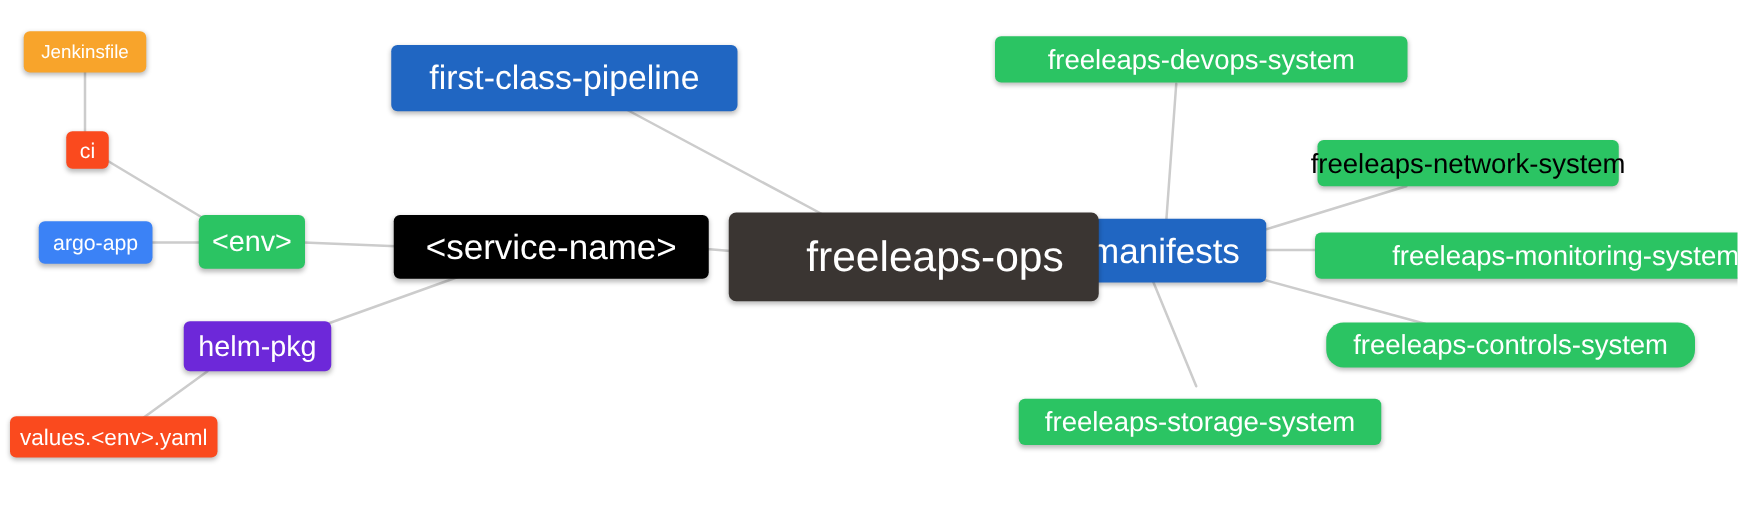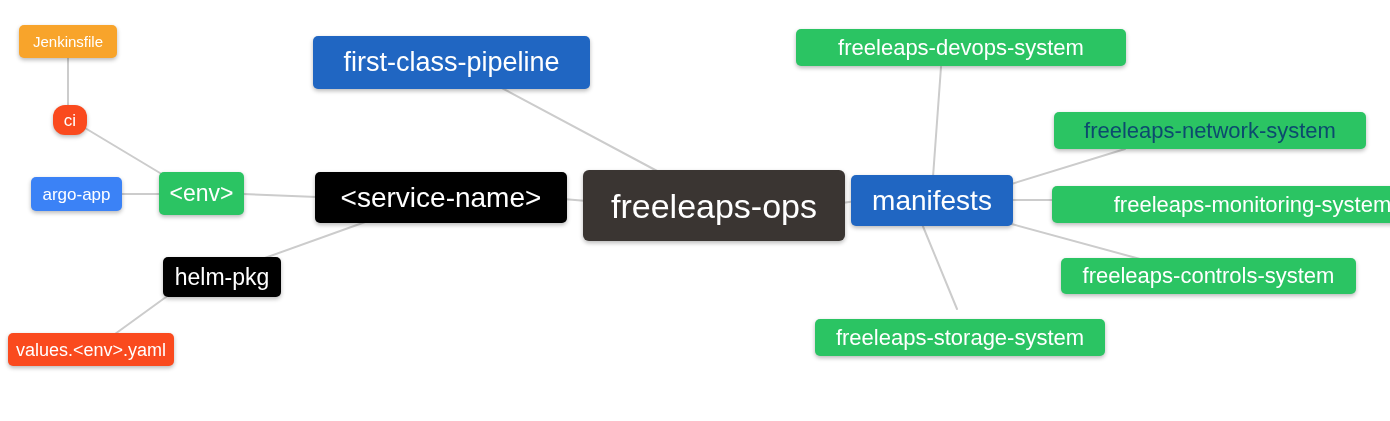--- a/index.html
+++ b/index.html
@@ -16,21 +16,21 @@
     position:absolute;
     display:flex;align-items:center;justify-content:center;
     color:#ffffff;
     white-space:nowrap;
     border-radius:5px;
     box-shadow:0 2px 4px rgba(0,0,0,0.28);
     cursor:pointer;
     user-select:none;
     line-height:1;
   }
-  .node.root{border-radius:6px;}
+  .node.root{border-radius:6px;padding-left:34px;}
 </style>
 </head>
 <body>
 
 <div class="stage" style="background: rgb(255, 255, 255);">
 
   <svg class="edges" viewBox="0 0 1390 421" xmlns="http://www.w3.org/2000/svg">
     <line class="edge" x1="68" y1="58" x2="68" y2="106" stroke="#cccccc"></line>
     <line class="edge" x1="85" y1="128" x2="165" y2="176" stroke="#cccccc"></line>
     <line class="edge" x1="120" y1="194" x2="160" y2="194" stroke="#cccccc"></line>
@@ -42,41 +42,41 @@
     <line class="edge" x1="842" y1="203" x2="856" y2="201" stroke="#cccccc"></line>
     <line class="edge" x1="941" y1="67" x2="933" y2="177" stroke="#cccccc"></line>
     <line class="edge" x1="1008" y1="185" x2="1125" y2="149" stroke="#cccccc"></line>
     <line class="edge" x1="1011" y1="200" x2="1053" y2="200" stroke="#cccccc"></line>
     <line class="edge" x1="1008" y1="223" x2="1140" y2="259" stroke="#cccccc"></line>
     <line class="edge" x1="922" y1="224" x2="957" y2="309" stroke="#cccccc"></line>
   </svg>
 
   <div class="node" style="left: 19px; top: 25px; width: 98px; height: 33px; font-size: 15px; background: rgb(248, 164, 43); color: rgb(255, 255, 255);">Jenkinsfile</div>
 
-  <div class="node" style="left: 53px; top: 105px; width: 34px; height: 30px; font-size: 17px; background: rgb(250, 74, 30); color: rgb(255, 255, 255); border-radius: 12px;">ci</div>
+  <div class="node" style="left: 53px; top: 105px; width: 34px; height: 30px; font-size: 17px; background: rgb(250, 74, 30); color: rgb(255, 255, 255);">ci</div>
 
   <div class="node" style="left: 31px; top: 177px; width: 91px; height: 34px; font-size: 17px; background: #3b82f6; color: rgb(255, 255, 255);">argo-app</div>
 
   <div class="node" style="left: 8px; top: 333px; width: 166px; height: 33px; font-size: 18px; background: rgb(250, 74, 30); color: rgb(255, 255, 255);">values.&lt;env&gt;.yaml</div>
 
   <div class="node" style="left: 159px; top: 172px; width: 85px; height: 43px; font-size: 23px; background: rgb(43, 196, 99); color: rgb(255, 255, 255);">&lt;env&gt;</div>
 
-  <div class="node" style="left: 163px; top: 257px; width: 118px; height: 40px; font-size: 23px; background: #000000; color: rgb(255, 255, 255);">helm-pkg</div>
+  <div class="node" style="left: 147px; top: 257px; width: 118px; height: 40px; font-size: 23px; background: #6d28d9; color: rgb(255, 255, 255);">helm-pkg</div>
 
   <div class="node" style="left: 313px; top: 36px; width: 277px; height: 53px; font-size: 27px; background: rgb(32, 102, 194); color: rgb(255, 255, 255);">first-class-pipeline</div>
 
   <div class="node" style="left: 315px; top: 172px; width: 252px; height: 51px; font-size: 28px; background: #000000; color: rgb(255, 255, 255);">&lt;service-name&gt;</div>
 
   <div class="node" style="left: 851px; top: 175px; width: 162px; height: 51px; font-size: 28px; background: rgb(32, 102, 194); color: rgb(255, 255, 255);">manifests</div>
 
   <div class="node root" style="left: 583px; top: 170px; width: 262px; height: 71px; font-size: 34px; background: rgb(58, 53, 50); color: rgb(255, 255, 255);">freeleaps-ops</div>
 
   <div class="node" style="left: 796px; top: 29px; width: 330px; height: 37px; font-size: 22px; background: rgb(43, 196, 99); color: rgb(255, 255, 255);">freeleaps-devops-system</div>
 
-  <div class="node" style="left: 1054px; top: 112px; width: 312px; height: 37px; font-size: 22px; background: rgb(43, 196, 99); color: #0c4a6e;">freeleaps-network-system</div>
+  <div class="node" style="left: 1054px; top: 112px; width: 241px; height: 37px; font-size: 22px; background: rgb(43, 196, 99); color: #000000;">freeleaps-network-system</div>
 
   <div class="node" style="left: 1052px; top: 186px; width: 321px; height: 37px; font-size: 22px; background: rgb(43, 196, 99); color: rgb(255, 255, 255); padding-left: 40px;">freeleaps-monitoring-system</div>
 
-  <div class="node" style="left: 1061px; top: 258px; width: 295px; height: 36px; font-size: 22px; background: rgb(43, 196, 99); color: rgb(255, 255, 255);">freeleaps-controls-system</div>
+  <div class="node" style="left: 1061px; top: 258px; width: 295px; height: 36px; font-size: 22px; background: rgb(43, 196, 99); color: rgb(255, 255, 255); border-radius: 14px;">freeleaps-controls-system</div>
 
   <div class="node" style="left: 815px; top: 319px; width: 290px; height: 37px; font-size: 22px; background: rgb(43, 196, 99); color: rgb(255, 255, 255);">freeleaps-storage-system</div>
 
 </div>
 
 </body></html>

